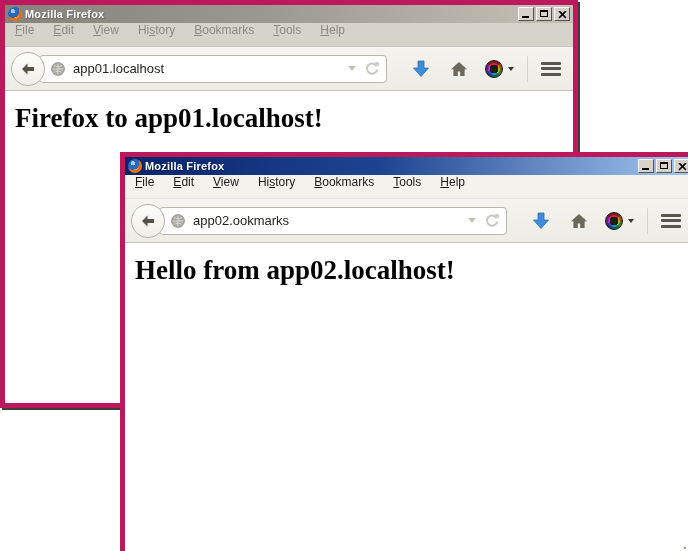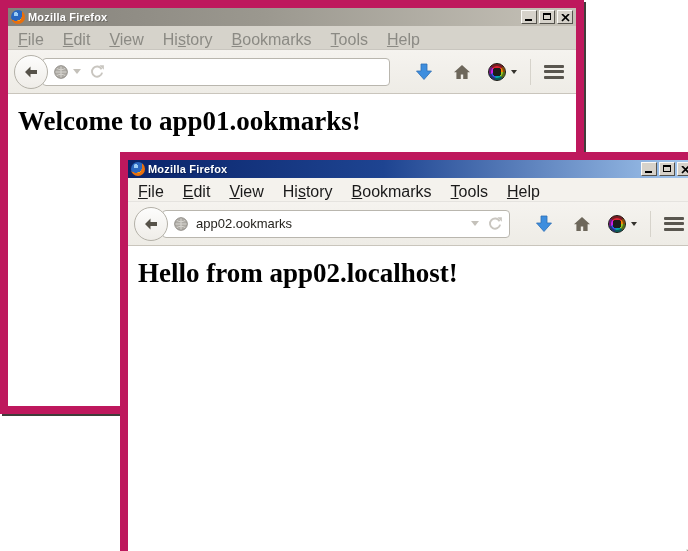--- a/index.html
+++ b/index.html
@@ -1,19 +1,19 @@
 <!DOCTYPE html>
 <html><head>
 <meta charset="utf-8">
 <style>
   html,body{margin:0;padding:0;background:#fff;}
   #stage{position:relative;width:688px;height:551px;overflow:hidden;background:#ffffff;
          font-family:"Liberation Sans", sans-serif;}
   .window{position:absolute;display:flex;flex-direction:column;
-          border:8px solid #be185d;background:#fff;
+          border:5px solid #be185d;background:#fff;
           box-shadow:2px 2px 0 0 #3e3d3a, inset 1px 1px 0 #f7f6f3;}
   .win0{left:0;top:0;width:568px;height:398px;}
   .win1{left:120px;top:152px;width:568px;height:399px;z-index:5;}
 
   
   .titlebar{height:18px;flex:0 0 18px;display:flex;align-items:center;padding:0 2px;}
   .win1 .titlebar{background:linear-gradient(90deg,#0a246a 0%,#1e4491 45%,#a6caf0 100%);}
   .win0 .titlebar{background:linear-gradient(90deg,#85827b 0%,#9b988f 45%,#c6c2b8 100%);}
   .fficon{width:14px;height:14px;border-radius:50%;flex:0 0 14px;margin:0 3px 0 1px;
     background:
@@ -23,22 +23,22 @@
               text-shadow:1px 1px 0 rgba(0,0,0,.25);white-space:nowrap;}
   .controls{margin-left:auto;display:flex;gap:2px;padding-right:1px;}
   .ctrl{width:16px;height:14px;background:#d6d2ca;position:relative;box-sizing:border-box;
         border:1px solid;border-color:#faf9f6 #55534d #55534d #faf9f6;cursor:default;}
   .ctrl .mingl{position:absolute;left:3px;bottom:2px;width:7px;height:2px;background:#000;}
   .ctrl .maxgl{position:absolute;left:3px;top:2px;width:8px;height:7px;box-sizing:border-box;
                border:1px solid #000;border-top-width:2px;}
   .ctrl svg{position:absolute;left:3px;top:3px;}
 
   
-  .menubar{height:23px;flex:0 0 23px;display:flex;align-items:flex-end;
-           padding-left:10px;font-size:16px;border-bottom:1px solid rgba(0,0,0,.06);}
+  .menubar{height:23px;flex:0 0 23px;display:flex;align-items:flex-start;
+           padding-left:10px;font-size:12px;border-bottom:1px solid rgba(0,0,0,.06);}
   .win1 .menubar{background:#f4f2ed;color:#1a1a1a;}
   .win0 .menubar{background:#d6d3cb;color:#8b8a84;}
   .menu-item{margin-right:19px;white-space:nowrap;cursor:default;}
   .mn{text-decoration:underline;}
 
   
   .navbar{height:43px;flex:0 0 43px;display:flex;align-items:center;
           background:linear-gradient(#f5f3ef,#eeece6);border-bottom:1px solid #c9c5bc;}
   .back-btn{width:34px;height:34px;border-radius:50%;flex:0 0 34px;margin-left:6px;z-index:2;
             background:linear-gradient(#fdfdfc,#efede8);border:1px solid #b4b1a8;
@@ -110,20 +110,21 @@
         <svg width="16" height="16" viewBox="0 0 16 16">
             <path d="M7.5 2.5 L2 8 l5.5 5.5 v-3.4 h6.5 v-4.2 h-6.5 z" fill="#565249"></path>
           </svg>
       </span>
       <span class="urlbar">
         <svg width="16" height="16" viewBox="0 0 16 16">
           <circle cx="8" cy="8" r="6.3" fill="#aeaba5"></circle>
           <path d="M8 1.7 v12.6 M1.7 8 h12.6 M3.2 4 a7.5 7.5 0 0 0 9.6 0 M3.2 12 a7.5 7.5 0 0 1 9.6 0" stroke="#d7d5d0" stroke-width="1" fill="none"></path>
           <circle cx="8" cy="8" r="6.3" fill="none" stroke="#8f8c86"></circle>
         </svg>
+        <span class="url-text">app01.localhost</span>
         <span class="tri-down"></span>
         <svg width="16" height="16" viewBox="0 0 16 16">
           <path d="M12.6 5.2 A5.1 5.1 0 1 0 13.1 8.6" fill="none" stroke="#c9c6c0" stroke-width="1.9"></path>
           <path d="M10.3 1.2 h4.6 v4.6 z" fill="#c9c6c0"></path>
         </svg>
       </span>
       <span class="toolbtn dl">
         <svg width="20" height="20" viewBox="0 0 20 20">
             <path d="M7 2 h6 v7 h4.5 L10 17.5 2.5 9 H7 z" fill="#3e8ede" stroke="#2e6eb4" stroke-width="0.8"></path>
           </svg>
@@ -138,21 +139,21 @@
         <span class="caret"></span>
       </span>
       <span class="vsep"></span>
       <span class="hamburger">
         <div></div>
           <div></div>
           <div></div>
       </span>
     </div>
     <div class="content">
-      <h1>Welcome to app01.ookmarks!</h1>
+      <h1>Firefox to app01.localhost!</h1>
     </div>
   </div>
 
   <div class="window win1">
     <div class="titlebar">
       <span class="fficon"></span>
       <span class="title-text">Mozilla Firefox</span>
       <span class="controls">
         <span class="ctrl">
             <span class="mingl"></span>

